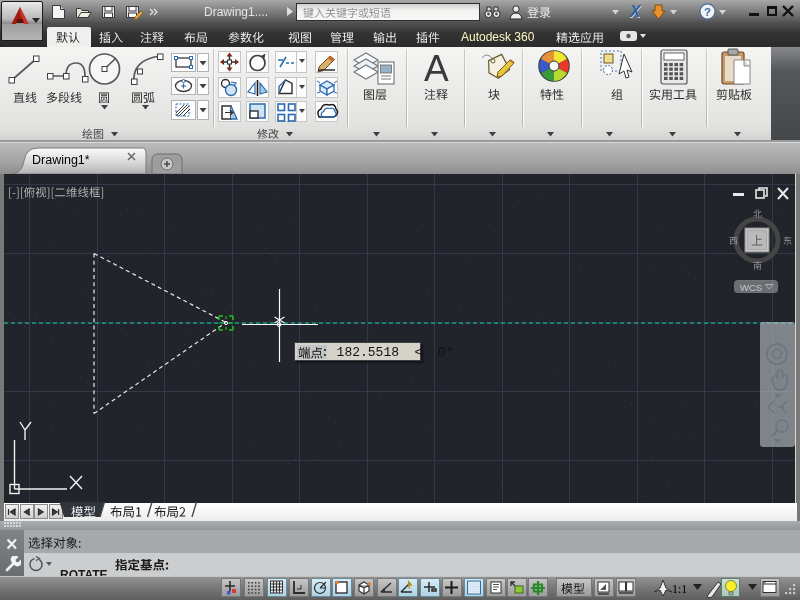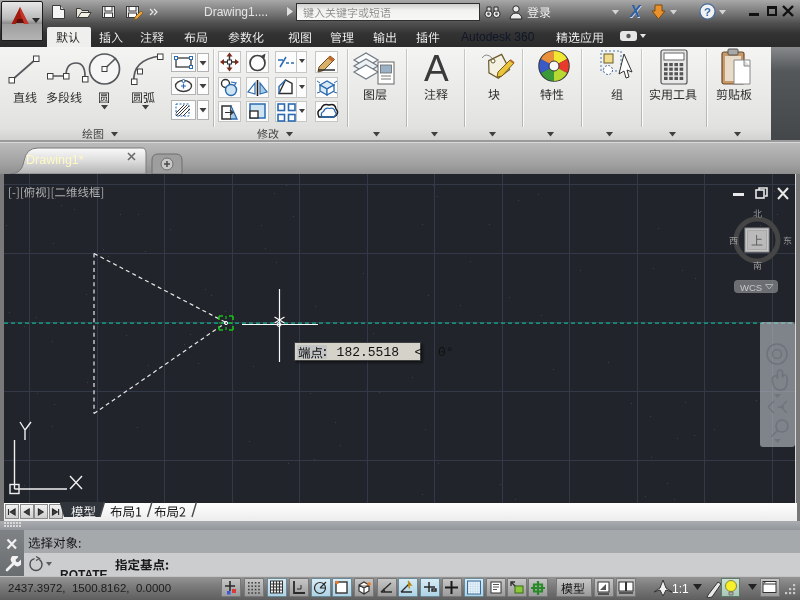--- a/index.html
+++ b/index.html
@@ -110,21 +110,21 @@
     </svg>
 <svg style="position:absolute;left:373px;top:30.0px" width="26" height="16" viewBox="0 -12.0 26 16">
       <path d="M8.8 -5.4V-1.0H9.5V-5.4ZM10.3 -5.8V-0.1C10.3 0.1 10.3 0.1 10.2 0.1C10.0 0.1 9.5 0.1 9.0 0.1C9.1 0.3 9.2 0.6 9.2 0.9C9.9 0.9 10.4 0.8 10.7 0.7C11.0 0.6 11.1 0.4 11.1 -0.1V-5.8ZM0.9 -4.0C0.9 -4.1 1.3 -4.1 1.7 -4.1H2.6V-2.5C1.8 -2.3 1.1 -2.1 0.5 -2.0L0.7 -1.2L2.6 -1.6V0.9H3.4V-1.8L4.4 -2.1L4.3 -2.9L3.4 -2.7V-4.1H4.4V-5.0H3.4V-6.8H2.6V-5.0H1.6C1.9 -5.8 2.2 -6.8 2.4 -7.8H4.4V-8.6H2.6C2.7 -9.1 2.8 -9.5 2.8 -9.9L2.0 -10.1C1.9 -9.6 1.9 -9.1 1.8 -8.6H0.6V-7.8H1.6C1.4 -6.8 1.2 -6.0 1.1 -5.7C0.9 -5.2 0.8 -4.8 0.6 -4.7C0.7 -4.5 0.8 -4.1 0.9 -4.0ZM7.9 -10.1C7.1 -8.9 5.6 -7.7 4.2 -7.0C4.4 -6.8 4.6 -6.5 4.8 -6.3C5.1 -6.5 5.4 -6.7 5.7 -6.9V-6.4H10.2V-7.0C10.5 -6.8 10.8 -6.6 11.1 -6.4C11.2 -6.7 11.5 -7.0 11.7 -7.2C10.4 -7.7 9.3 -8.4 8.4 -9.4L8.6 -9.8ZM6.1 -7.1C6.7 -7.6 7.4 -8.2 7.9 -8.8C8.5 -8.1 9.2 -7.6 9.9 -7.1ZM7.4 -4.9V-3.9H5.7V-4.9ZM5.0 -5.6V0.9H5.7V-1.6H7.4V0.0C7.4 0.1 7.3 0.1 7.2 0.2C7.1 0.2 6.8 0.2 6.4 0.1C6.6 0.4 6.6 0.7 6.7 0.9C7.2 0.9 7.6 0.9 7.8 0.8C8.1 0.6 8.1 0.4 8.1 0.0V-5.6ZM5.7 -3.2H7.4V-2.2H5.7Z M13.2 -4.1V0.3H21.8V0.9H22.7V-4.1H21.8V-0.6H18.5V-4.8H22.3V-9.0H21.3V-5.7H18.5V-10.1H17.5V-5.7H14.7V-9.0H13.8V-4.8H17.5V-0.6H14.2V-4.1Z" fill="#f0f0f0"></path>
     </svg>
 <svg style="position:absolute;left:416px;top:30.0px" width="26" height="16" viewBox="0 -12.0 26 16">
       <path d="M8.8 -2.9V-2.1H10.2V-0.5H8.3V-6.4H11.4V-7.2H8.3V-8.8C9.2 -8.9 10.1 -9.1 10.8 -9.3L10.3 -10.0C9.0 -9.6 6.7 -9.3 4.8 -9.2C4.9 -9.0 5.0 -8.7 5.1 -8.5C5.8 -8.5 6.7 -8.6 7.5 -8.7V-7.2H4.4V-6.4H7.5V-0.5H5.5V-2.1H7.0V-2.9H5.5V-4.4C6.0 -4.5 6.6 -4.7 7.0 -4.9L6.6 -5.6C6.1 -5.4 5.4 -5.1 4.7 -4.9V0.9H5.5V0.4H10.2V1.0H11.0V-5.2H8.8V-4.4H10.2V-2.9ZM1.9 -10.1V-7.7H0.6V-6.8H1.9V-4.1L0.4 -3.7L0.7 -2.8L1.9 -3.2V-0.1C1.9 0.0 1.9 0.1 1.8 0.1C1.6 0.1 1.3 0.1 0.9 0.1C1.0 0.3 1.1 0.7 1.1 0.9C1.8 0.9 2.2 0.9 2.4 0.7C2.7 0.6 2.8 0.4 2.8 -0.1V-3.5L4.1 -3.9L4.0 -4.7L2.8 -4.3V-6.8H3.9V-7.7H2.8V-10.1Z M15.8 -4.1V-3.2H19.2V1.0H20.1V-3.2H23.4V-4.1H20.1V-6.7H22.9V-7.6H20.1V-9.9H19.2V-7.6H17.6C17.8 -8.2 17.9 -8.7 18.0 -9.3L17.2 -9.5C16.9 -7.9 16.4 -6.4 15.7 -5.4C15.9 -5.3 16.3 -5.0 16.5 -4.9C16.8 -5.4 17.1 -6.0 17.4 -6.7H19.2V-4.1ZM15.2 -10.0C14.6 -8.2 13.5 -6.4 12.4 -5.2C12.5 -5.0 12.8 -4.6 12.9 -4.4C13.3 -4.8 13.6 -5.2 14.0 -5.8V0.9H14.9V-7.2C15.3 -8.0 15.7 -8.9 16.1 -9.8Z" fill="#f0f0f0"></path>
     </svg>
 <svg style="position:absolute;left:556px;top:30.0px" width="50" height="16" viewBox="0 -12.0 50 16">
       <path d="M0.6 -9.1C0.9 -8.3 1.2 -7.2 1.3 -6.5L1.9 -6.7C1.8 -7.4 1.6 -8.5 1.2 -9.3ZM3.9 -9.3C3.8 -8.5 3.4 -7.4 3.2 -6.7L3.7 -6.5C4.0 -7.2 4.4 -8.3 4.7 -9.2ZM0.5 -6.0V-5.2H2.0C1.7 -3.9 1.0 -2.3 0.4 -1.5C0.5 -1.2 0.7 -0.8 0.8 -0.5C1.3 -1.2 1.8 -2.4 2.2 -3.5V0.9H3.0V-3.8C3.4 -3.2 3.8 -2.4 4.0 -2.0L4.6 -2.7C4.3 -3.1 3.3 -4.6 3.0 -4.9V-5.2H4.4V-6.0H3.0V-10.0H2.2V-6.0ZM7.6 -10.1V-9.1H5.1V-8.4H7.6V-7.7H5.4V-7.0H7.6V-6.2H4.8V-5.5H11.5V-6.2H8.5V-7.0H10.9V-7.7H8.5V-8.4H11.2V-9.1H8.5V-10.1ZM9.9 -4.1V-3.2H6.4V-4.1ZM5.5 -4.8V0.9H6.4V-1.0H9.9V0.0C9.9 0.2 9.8 0.2 9.7 0.2C9.5 0.2 9.0 0.2 8.5 0.2C8.6 0.4 8.7 0.7 8.7 0.9C9.5 0.9 10.0 0.9 10.3 0.8C10.6 0.7 10.7 0.5 10.7 0.0V-4.8ZM6.4 -2.5H9.9V-1.6H6.4Z M12.7 -9.2C13.4 -8.6 14.2 -7.8 14.6 -7.2L15.3 -7.7C15.0 -8.3 14.1 -9.1 13.4 -9.7ZM17.4 -9.7C17.1 -8.7 16.6 -7.6 15.9 -6.9C16.1 -6.8 16.5 -6.5 16.7 -6.4C17.0 -6.7 17.2 -7.2 17.5 -7.6H19.2V-5.9H15.8V-5.1H18.0C17.8 -3.5 17.3 -2.4 15.5 -1.7C15.7 -1.6 16.0 -1.2 16.1 -1.0C18.1 -1.8 18.7 -3.2 18.9 -5.1H20.1V-2.3C20.1 -1.4 20.4 -1.1 21.3 -1.1C21.4 -1.1 22.2 -1.1 22.4 -1.1C23.2 -1.1 23.4 -1.5 23.5 -3.0C23.3 -3.1 22.9 -3.2 22.7 -3.4C22.7 -2.1 22.6 -2.0 22.3 -2.0C22.2 -2.0 21.5 -2.0 21.4 -2.0C21.1 -2.0 21.0 -2.0 21.0 -2.3V-5.1H23.4V-5.9H20.1V-7.6H22.9V-8.4H20.1V-10.0H19.2V-8.4H17.8C18.0 -8.8 18.1 -9.2 18.2 -9.5ZM15.0 -5.5H12.7V-4.6H14.1V-1.0C13.6 -0.8 13.1 -0.3 12.5 0.2L13.1 1.0C13.8 0.2 14.5 -0.4 14.9 -0.4C15.2 -0.4 15.6 -0.1 16.0 0.2C16.8 0.7 17.8 0.8 19.2 0.8C20.4 0.8 22.4 0.8 23.3 0.7C23.4 0.4 23.5 -0.0 23.6 -0.2C22.4 -0.1 20.6 -0.0 19.2 -0.0C17.9 -0.0 16.9 -0.1 16.2 -0.6C15.6 -0.9 15.3 -1.2 15.0 -1.2Z M27.2 -5.9C27.7 -4.6 28.2 -2.9 28.5 -1.8L29.3 -2.1C29.1 -3.2 28.5 -4.9 27.9 -6.2ZM29.8 -6.6C30.2 -5.2 30.6 -3.5 30.8 -2.4L31.6 -2.7C31.5 -3.8 31.0 -5.5 30.6 -6.8ZM29.6 -9.9C29.8 -9.5 30.1 -9.0 30.3 -8.5H25.5V-5.3C25.5 -3.6 25.4 -1.2 24.4 0.5C24.6 0.6 25.1 0.9 25.2 1.0C26.2 -0.7 26.4 -3.4 26.4 -5.3V-7.7H35.3V-8.5H31.3C31.1 -9.0 30.8 -9.6 30.5 -10.2ZM26.5 -0.5V0.4H35.5V-0.5H32.2C33.3 -2.3 34.2 -4.5 34.8 -6.5L33.8 -6.9C33.4 -4.8 32.4 -2.3 31.3 -0.5Z M37.8 -9.2V-4.9C37.8 -3.2 37.7 -1.1 36.4 0.4C36.6 0.5 36.9 0.8 37.1 1.0C38.0 0.0 38.4 -1.4 38.6 -2.7H41.6V0.9H42.5V-2.7H45.8V-0.3C45.8 -0.0 45.7 0.0 45.4 0.0C45.2 0.0 44.4 0.1 43.5 0.0C43.7 0.3 43.8 0.7 43.9 0.9C45.0 0.9 45.7 0.9 46.1 0.7C46.5 0.6 46.6 0.3 46.6 -0.3V-9.2ZM38.7 -8.4H41.6V-6.4H38.7ZM45.8 -8.4V-6.4H42.5V-8.4ZM38.7 -5.6H41.6V-3.6H38.7C38.7 -4.0 38.7 -4.5 38.7 -4.9ZM45.8 -5.6V-3.6H42.5V-5.6Z" fill="#f0f0f0"></path>
     </svg>
-<div class="abs" style="left:461px;top:30px;color:#0f172a;font-size:12px">Autodesk 360</div>
+<div class="abs" style="left:461px;top:30px;color:#fef9c3;font-size:12px">Autodesk 360</div>
 <svg class="abs" style="left:620px;top:31px" width="28" height="11" viewBox="0 0 28 11">
 <rect x="0" y="0" width="17" height="10" rx="3" fill="#e6e6e6"></rect>
       <circle cx="8.5" cy="5" r="2.2" fill="#555"></circle>
 <path d="M20 3 l6 0 -3 4 z" fill="#e6e6e6"></path>
 </svg>
 <div class="abs" style="left:0;top:47px;width:771px;height:95px;background:linear-gradient(#f4f4f2,#e4e4e2 75%,#dadad8)"></div>
 <div class="abs" style="left:771px;top:47px;width:29px;height:95px;background:linear-gradient(#87898b,#55585b 25%,#44474a)"></div>
 <div class="abs" style="left:0;top:140px;width:800px;height:2px;background:#9a9a9a"></div>
 <div class="abs" style="left:213.0px;top:49px;width:1px;height:89px;background:linear-gradient(#c8c8c6,#b2b2b0)"></div>
 <div class="abs" style="left:214.0px;top:49px;width:1px;height:89px;background:#fbfbfa"></div>
@@ -404,21 +404,21 @@
 <path d="M0 29 Q12 29 14 16 Q16 3 28 3 L132 3 Q136 3 136 8 L136 29 Z" fill="url(#tg)" stroke="#7a7a7a" stroke-width="1"></path>
 <defs>
         <linearGradient id="tg" x1="0" y1="0" x2="0" y2="1">
           <stop offset="0" stop-color="#fafafa"></stop>
           <stop offset="0.5" stop-color="#dcdcdc"></stop>
           <stop offset="1" stop-color="#b2b2b2"></stop>
         </linearGradient>
       </defs>
 <path d="M118 8 l7 7 M125 8 l-7 7" stroke="#6a6a6a" stroke-width="1.6"></path>
 </svg>
-<div class="abs" style="left:26px;top:153px;font-size:12.5px;color:#fef9c3">Drawing1*</div>
+<div class="abs" style="left:32px;top:153px;font-size:12.5px;color:#000000">Drawing1*</div>
 <svg class="abs" style="left:150px;top:150px" width="36" height="24" viewBox="0 0 36 24">
 <path d="M2 24 L2 10 Q2 4 8 4 L26 4 Q32 4 32 10 L32 24 Z" fill="#9e9e9e" stroke="#6e6e6e"></path>
 <circle cx="17" cy="14" r="6" fill="#c8c8c8" stroke="#6e6e6e"></circle>
       <path d="M17 11 v6 M14 14 h6" stroke="#4a4a4a" stroke-width="1.5"></path>
 </svg>
 <div class="abs" style="left:0;top:174px;width:800px;height:329px;background:#797979"></div>
 <div class="abs" style="left:4px;top:174px;width:791px;height:329px;background:#21242b;overflow:hidden" id="cv"></div>
 
 <div class="abs" style="left:4px;top:174px;width:791px;height:329px;overflow:hidden">
       <svg class="abs" style="left:0;top:0" width="791" height="329">
@@ -685,21 +685,20 @@
 <circle cx="8" cy="8.5" r="6" fill="none" stroke="#4a4d50" stroke-width="1.4" stroke-dasharray="26 5"></circle>
 <path d="M8 0.5 l3.5 2 -3.5 2" fill="none" stroke="#4a4d50" stroke-width="1.2"></path>
 <path d="M18 6 l6 0 -3 4 z" fill="#5a5d60"></path>
 </svg>
 <div class="abs" style="left:60px;top:568px;font-size:12px;font-weight:bold;color:#1a1a1a;font-family:'Liberation Sans'">ROTATE</div>
 <svg style="position:absolute;left:115px;top:556.5px" width="57" height="16" viewBox="0 -12.5 57 16">
       <path d="M10.2 -10.1C9.4 -9.7 8.2 -9.3 6.9 -9.0V-10.6H5.4V-7.2C5.4 -5.8 5.9 -5.3 7.6 -5.3C8.0 -5.3 9.7 -5.3 10.1 -5.3C11.5 -5.3 11.9 -5.8 12.1 -7.6C11.7 -7.7 11.1 -7.9 10.8 -8.1C10.7 -6.9 10.6 -6.7 10.0 -6.7C9.5 -6.7 8.1 -6.7 7.8 -6.7C7.0 -6.7 6.9 -6.8 6.9 -7.2V-7.8C8.4 -8.1 10.1 -8.5 11.4 -9.0ZM6.8 -1.5H10.0V-0.6H6.8ZM6.8 -2.6V-3.4H10.0V-2.6ZM5.4 -4.6V1.1H6.8V0.6H10.0V1.1H11.5V-4.6ZM2.0 -10.6V-8.3H0.5V-6.9H2.0V-4.6L0.3 -4.2L0.6 -2.8L2.0 -3.2V-0.5C2.0 -0.3 2.0 -0.3 1.8 -0.2C1.6 -0.2 1.1 -0.2 0.6 -0.3C0.8 0.1 1.0 0.7 1.0 1.1C1.9 1.1 2.5 1.1 2.9 0.8C3.4 0.6 3.5 0.2 3.5 -0.5V-3.6L5.0 -4.0L4.8 -5.3L3.5 -5.0V-6.9H4.8V-8.3H3.5V-10.6Z M15.0 -4.8C14.8 -2.6 14.2 -0.9 12.8 0.1C13.2 0.4 13.8 0.9 14.0 1.1C14.8 0.5 15.3 -0.3 15.7 -1.3C16.9 0.6 18.6 0.9 20.9 0.9H24.1C24.1 0.5 24.4 -0.2 24.6 -0.6C23.8 -0.6 21.7 -0.6 21.0 -0.6C20.5 -0.6 20.0 -0.6 19.5 -0.7V-2.5H23.0V-3.9H19.5V-5.4H22.2V-6.8H15.3V-5.4H18.0V-1.1C17.2 -1.5 16.7 -2.1 16.3 -3.1C16.4 -3.6 16.5 -4.1 16.6 -4.6ZM17.6 -10.3C17.8 -10.0 17.9 -9.7 18.0 -9.3H13.4V-6.2H14.9V-7.9H22.6V-6.2H24.1V-9.3H19.8C19.6 -9.8 19.4 -10.3 19.1 -10.8Z M33.2 -10.6V-9.7H29.3V-10.6H27.8V-9.7H26.1V-8.5H27.8V-4.7H25.4V-3.5H27.8C27.1 -2.8 26.2 -2.2 25.3 -1.9C25.6 -1.6 26.0 -1.1 26.2 -0.8C26.9 -1.1 27.6 -1.5 28.2 -2.1V-1.3H30.5V-0.5H26.5V0.8H36.1V-0.5H32.0V-1.3H34.3V-2.2C34.9 -1.7 35.6 -1.2 36.2 -0.9C36.5 -1.2 36.9 -1.8 37.2 -2.0C36.4 -2.4 35.5 -2.9 34.8 -3.5H37.1V-4.7H34.8V-8.5H36.5V-9.7H34.8V-10.6ZM29.3 -8.5H33.2V-7.9H29.3ZM29.3 -6.9H33.2V-6.3H29.3ZM29.3 -5.3H33.2V-4.7H29.3ZM30.5 -3.2V-2.5H28.7C29.0 -2.8 29.3 -3.1 29.6 -3.5H33.1C33.4 -3.1 33.7 -2.8 34.0 -2.5H32.0V-3.2Z M40.9 -5.6H46.6V-3.9H40.9ZM41.5 -1.6C41.6 -0.7 41.8 0.4 41.8 1.0L43.3 0.9C43.2 0.2 43.1 -0.9 42.9 -1.7ZM44.1 -1.6C44.4 -0.8 44.8 0.3 44.9 1.0L46.4 0.6C46.2 -0.1 45.8 -1.1 45.4 -1.9ZM46.6 -1.7C47.2 -0.8 47.9 0.3 48.1 1.0L49.6 0.5C49.3 -0.3 48.6 -1.4 48.0 -2.1ZM39.4 -2.1C39.1 -1.1 38.5 -0.1 37.9 0.4L39.2 1.1C39.9 0.4 40.5 -0.7 40.9 -1.7ZM39.4 -6.9V-2.6H48.1V-6.9H44.5V-8.1H49.0V-9.5H44.5V-10.6H42.9V-6.9Z M52.0 -4.6C52.7 -4.6 53.2 -5.1 53.2 -5.8C53.2 -6.5 52.7 -7.0 52.0 -7.0C51.4 -7.0 50.9 -6.5 50.9 -5.8C50.9 -5.1 51.4 -4.6 52.0 -4.6ZM52.0 0.2C52.7 0.2 53.2 -0.4 53.2 -1.0C53.2 -1.7 52.7 -2.2 52.0 -2.2C51.4 -2.2 50.9 -1.7 50.9 -1.0C50.9 -0.4 51.4 0.2 52.0 0.2Z" fill="#1a1a1a"></path>
     </svg>
 <div class="abs" style="left:0;top:576px;width:800px;height:24px;background:linear-gradient(#969696,#7a7a7a 45%,#5e5e5e)"></div>
 <div class="abs" style="left:0;top:576px;width:800px;height:1px;background:#c2c2c2"></div>
-<div class="abs" style="left:8px;top:582px;font-size:11.5px;color:#1c1c1c;font-family:'Liberation Sans'">2437.3972,&nbsp; 1500.8162,&nbsp; 0.0000</div>
 <div class="abs" style="left:221px;top:578px;width:20px;height:19px;background:linear-gradient(#c6c6c6,#9c9c9c);border:1px solid #787878;border-radius:1px"></div>
     <svg class="abs" style="left:221px;top:578px" width="20" height="19" viewBox="0 0 20 19">
       <path d="M9 3 v10 M4 8 h10" stroke="#2a2a2a" stroke-width="1.6"></path>
       <rect x="11" y="11" width="4" height="4" fill="#d83a3a"></rect>
       <rect x="6" y="13" width="3.5" height="3.5" fill="#3a5ad8"></rect>
     </svg>
 <div class="abs" style="left:244px;top:578px;width:20px;height:19px;background:linear-gradient(#c6c6c6,#9c9c9c);border:1px solid #787878;border-radius:1px"></div>
     <svg class="abs" style="left:244px;top:578px" width="20" height="19" viewBox="0 0 20 19">
       <g fill="#444">
         <rect x="4.0" y="4.0" width="1.6" height="1.6"></rect>
@@ -820,21 +819,21 @@
     </svg>
 <div class="abs" style="left:616px;top:578px;width:20px;height:19px;background:linear-gradient(#c6c6c6,#9c9c9c);border:1px solid #787878;border-radius:1px"></div>
     <svg class="abs" style="left:616px;top:578px" width="20" height="19" viewBox="0 0 20 19">
       <rect x="3" y="4" width="6.5" height="9" fill="#fff" stroke="#333"></rect>
       <rect x="10.5" y="4" width="6.5" height="9" fill="#fff" stroke="#333"></rect>
       <path d="M3 15 h14" stroke="#333" stroke-width="1.4"></path>
     </svg>
 <svg class="abs" style="left:653px;top:578px" width="50" height="20" viewBox="0 0 50 20">
 <path d="M10 2 L13 10 L19 14 L13 12 L10 18 L7 12 L1 14 L7 10 Z" fill="#f0f0f0" stroke="#333" stroke-width="1"></path>
 </svg>
-<div class="abs" style="left:672px;top:582px;font-size:12px;color:#ffffff;font-family:Liberation Sans, sans-serif">1:1</div>
+<div class="abs" style="left:672px;top:582px;font-size:12px;color:#000000;font-family:Liberation Serif, serif">1:1</div>
 <svg class="abs" style="left:693px;top:584px" width="10" height="7">
       <path d="M0 0 L9 0 L4.5 6 Z" fill="#222"></path>
     </svg>
 <svg class="abs" style="left:705px;top:578px" width="18" height="20" viewBox="0 0 18 20">
 <path d="M3 17 L13 4 l3 2 L7 19 l-5 1 z" fill="#e8e8e8" stroke="#333" stroke-width="1"></path>
 </svg>
 <div class="abs" style="left:721px;top:578px;width:19px;height:19px;background:linear-gradient(#cfe2d8,#a8c8b8);border:1px solid #5a7a6a"></div>
 <svg class="abs" style="left:722px;top:578px" width="18" height="19" viewBox="0 0 18 19">
 <circle cx="9" cy="8" r="5.5" fill="#f8f02a" stroke="#8a8a2a"></circle>
       <path d="M7 14 h4 v3 h-4 z" fill="#b0b0b0" stroke="#666" stroke-width="0.8"></path>

